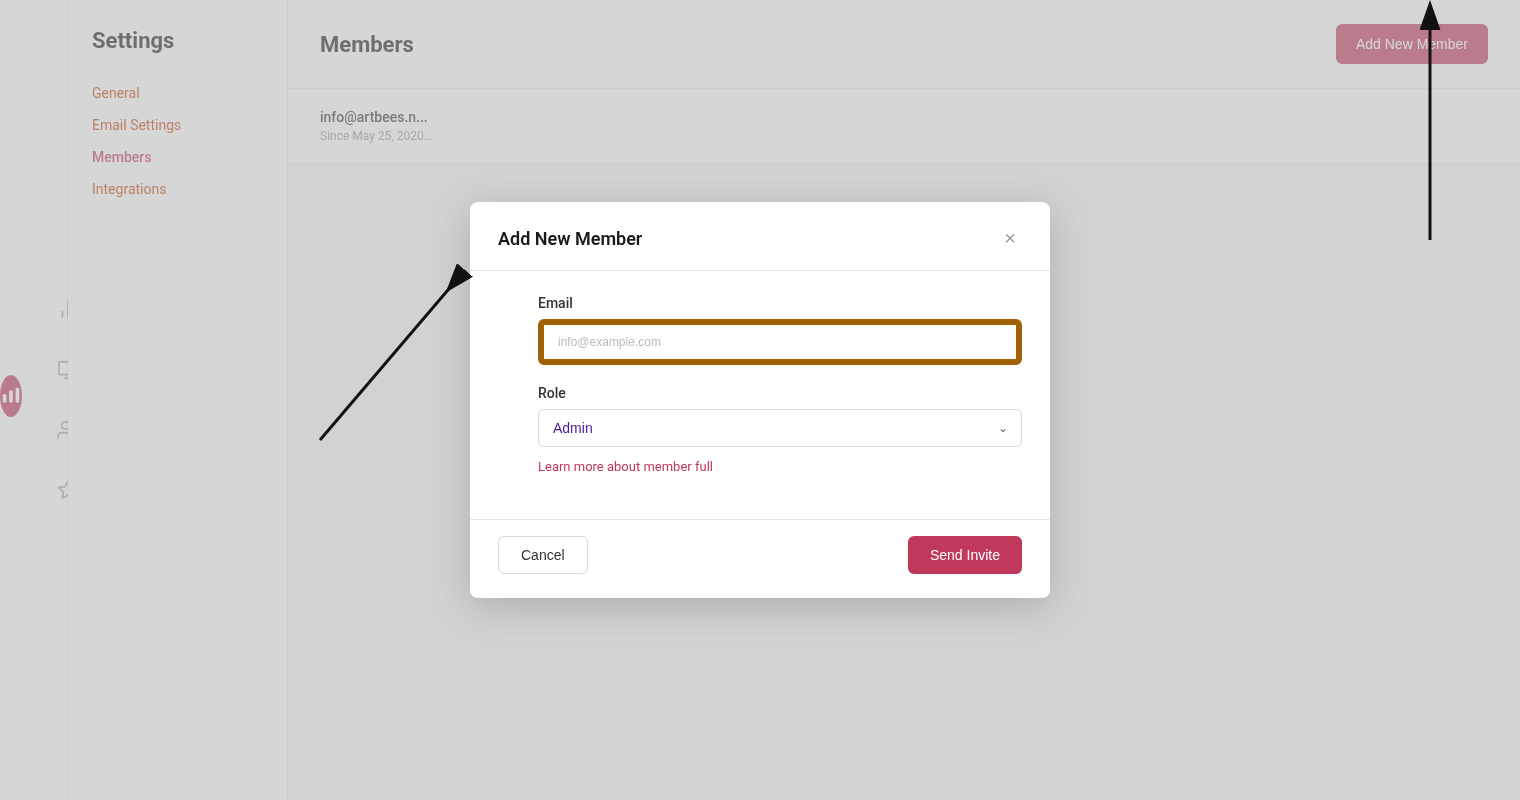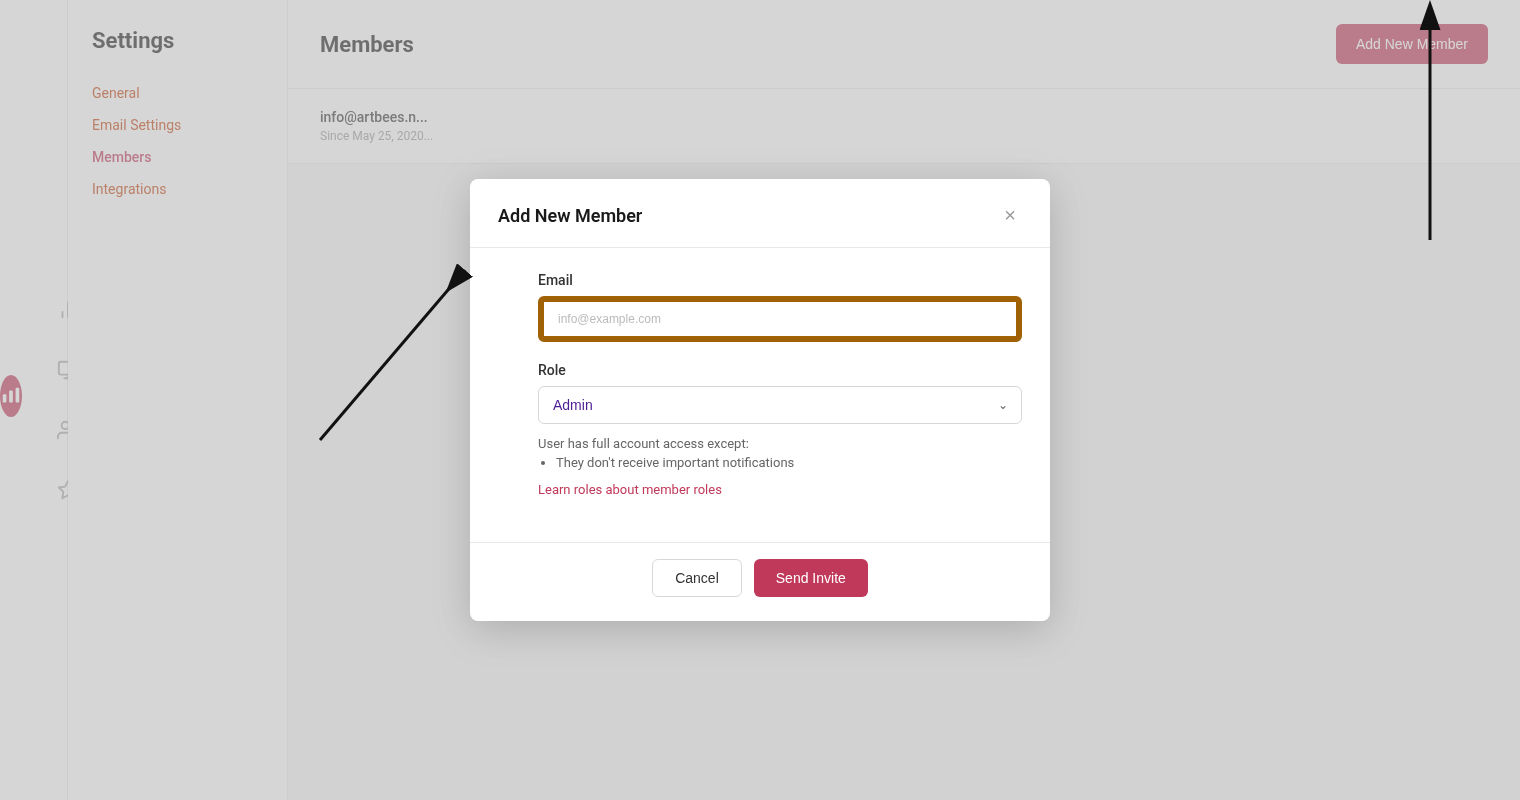--- a/index.html
+++ b/index.html
@@ -251,21 +251,21 @@
       margin-top: 12px;
       font-size: 13px;
       color: #c0395a;
       text-decoration: none;
       cursor: pointer;
     }
 
     .modal-footer {
       padding: 16px 28px 24px;
       display: flex;
-      justify-content: center;
+      justify-content: space-between;
       gap: 12px;
       border-top: 1px solid #e8e8e8;
     }
     .cancel-btn {
       background: #fff;
       color: #333;
       border: 1px solid #d8d8d8;
       padding: 10px 22px;
       border-radius: 6px;
       font-size: 14px;
@@ -383,27 +383,21 @@
       <div class="form-group">
         <label class="form-label">Role</label>
         <div class="form-select-wrapper">
           <select class="form-select">
             <option>Admin</option>
             <option>Member</option>
             <option>Viewer</option>
           </select>
           <span class="select-chevron">⌄</span>
         </div>
-        <div class="role-description">
-          <span>User has full account access except:</span>
-          <ul>
-            <li>They don't receive important notifications</li>
-          </ul>
-        </div>
-        <a class="learn-more-link">Learn roles about member roles</a>
+        <a class="learn-more-link">Learn more about member full</a>
       </div>
     </div>
     <div class="modal-footer">
       <button class="cancel-btn">Cancel</button>
       <button class="send-invite-btn">Send Invite</button>
     </div>
   </div>
 </div>
 
 <svg class="arrow-annotation" viewBox="0 0 200 260">

